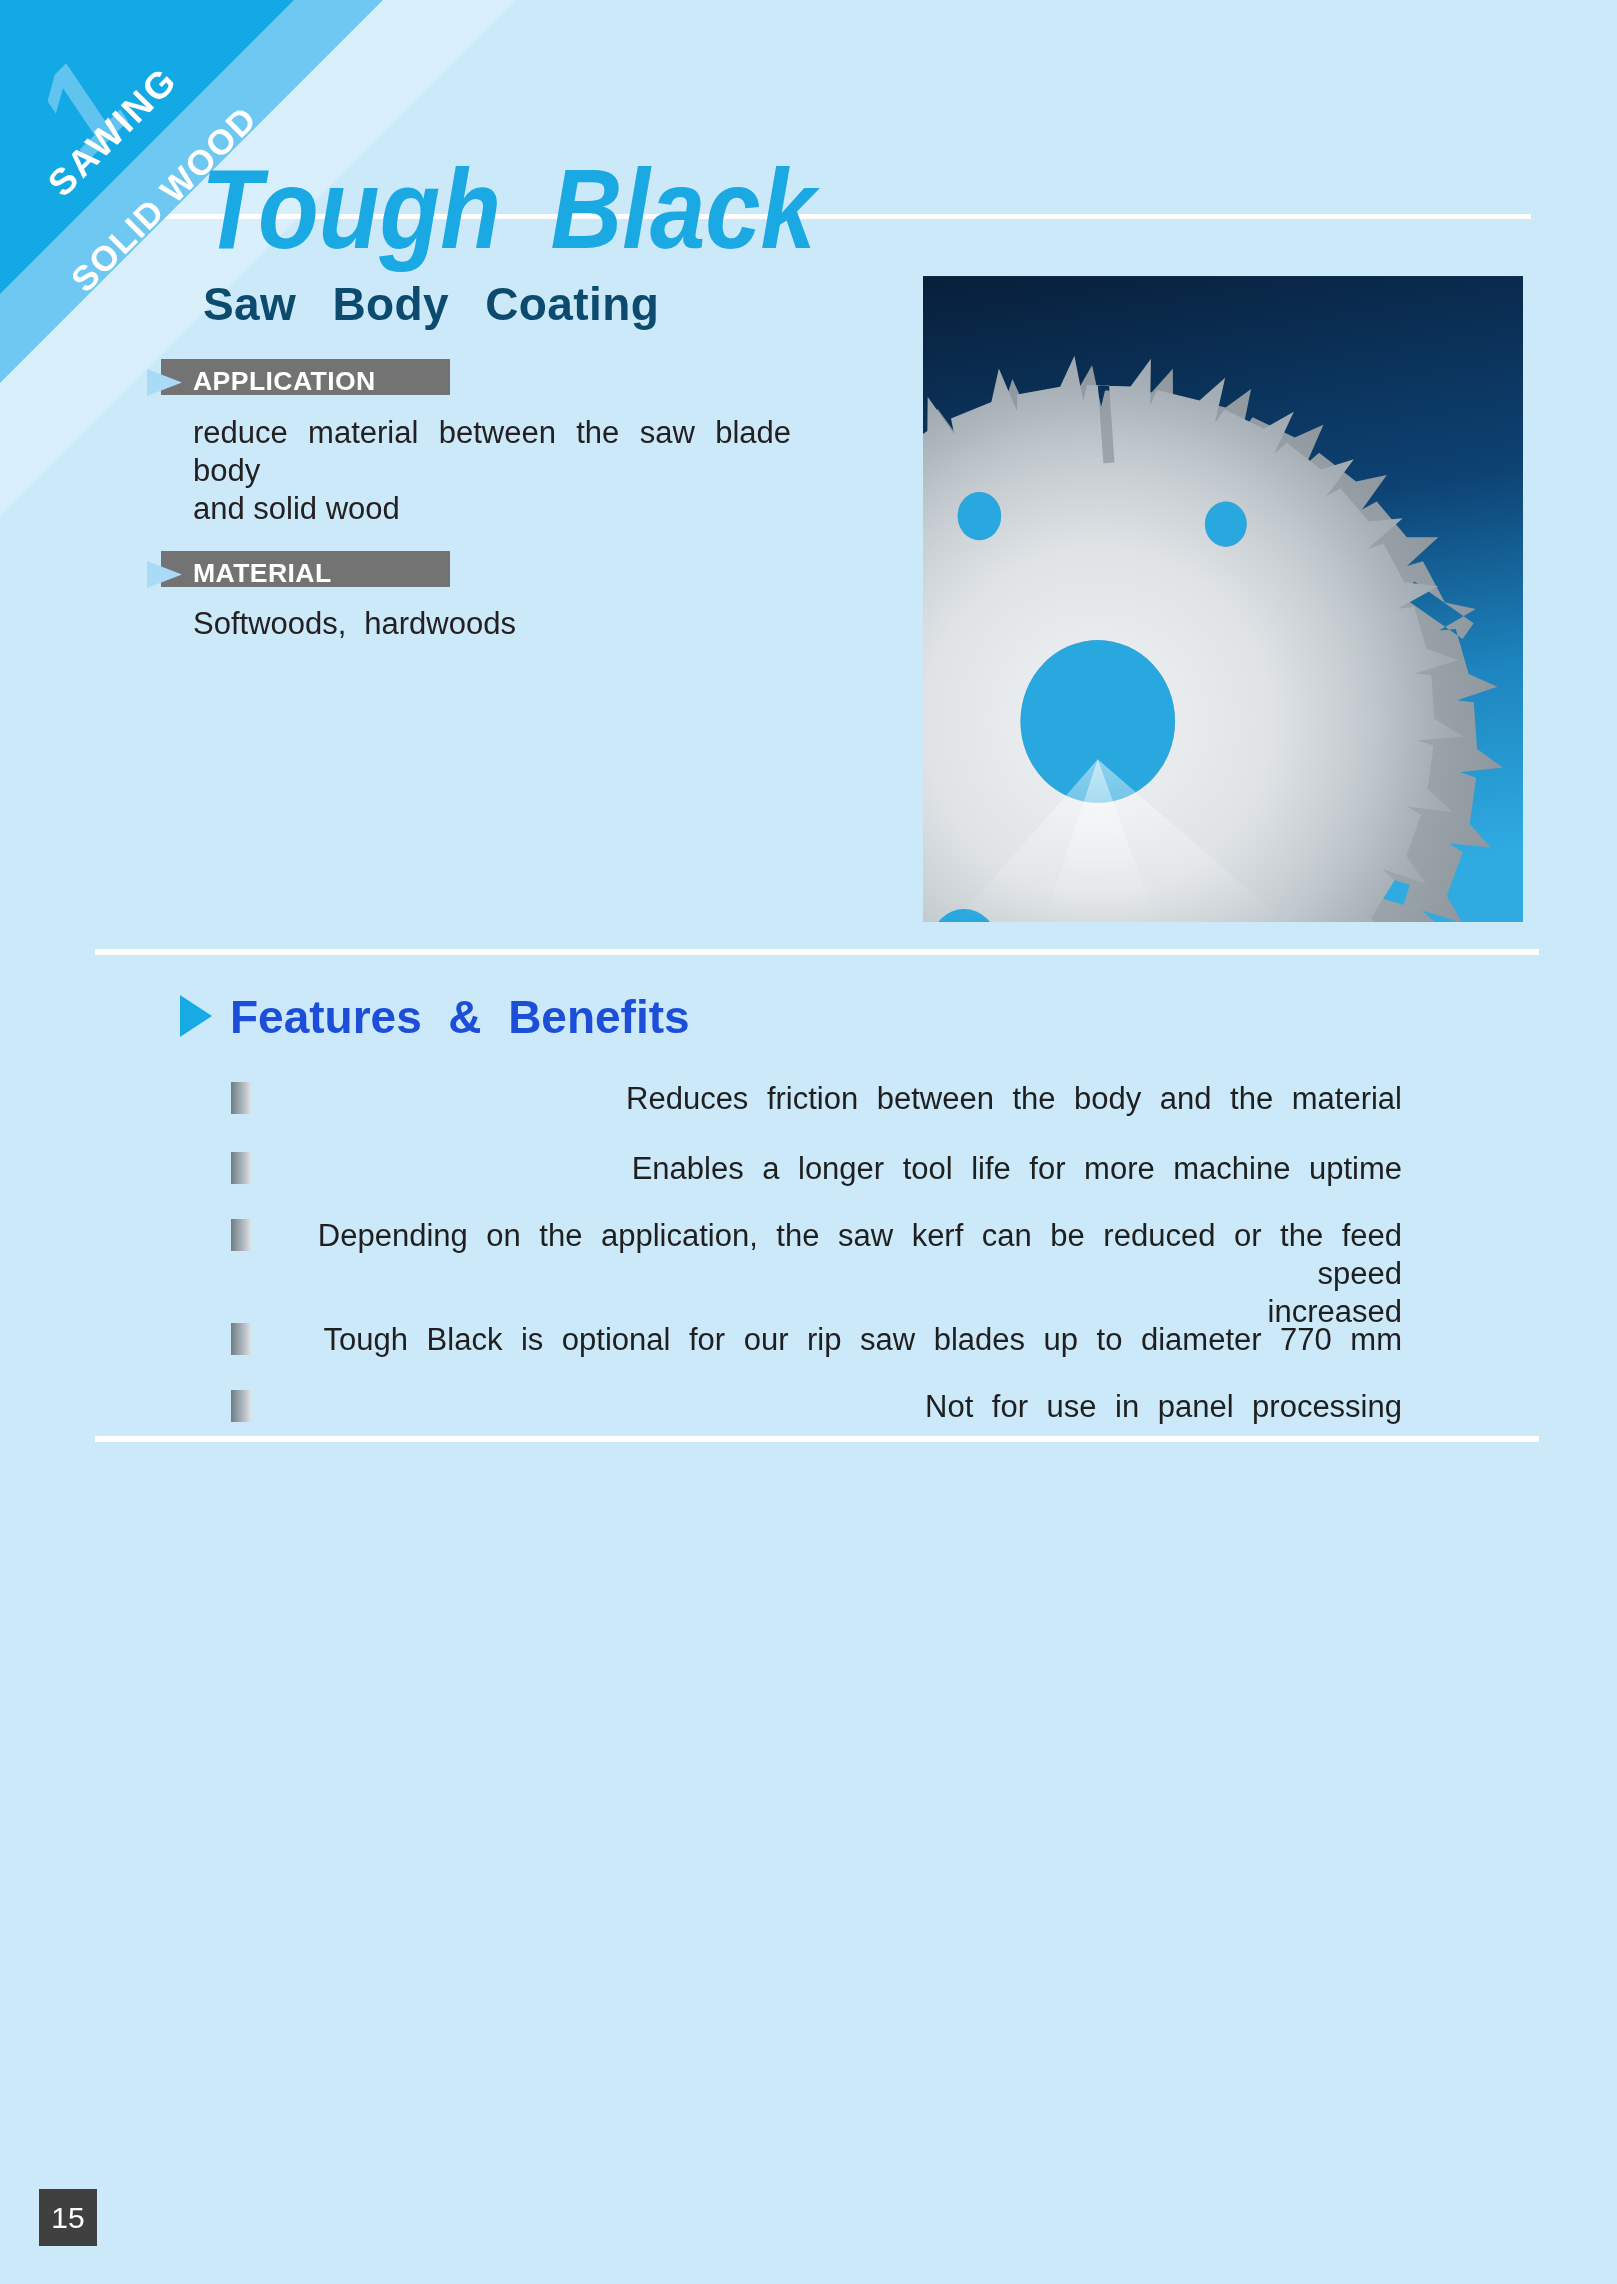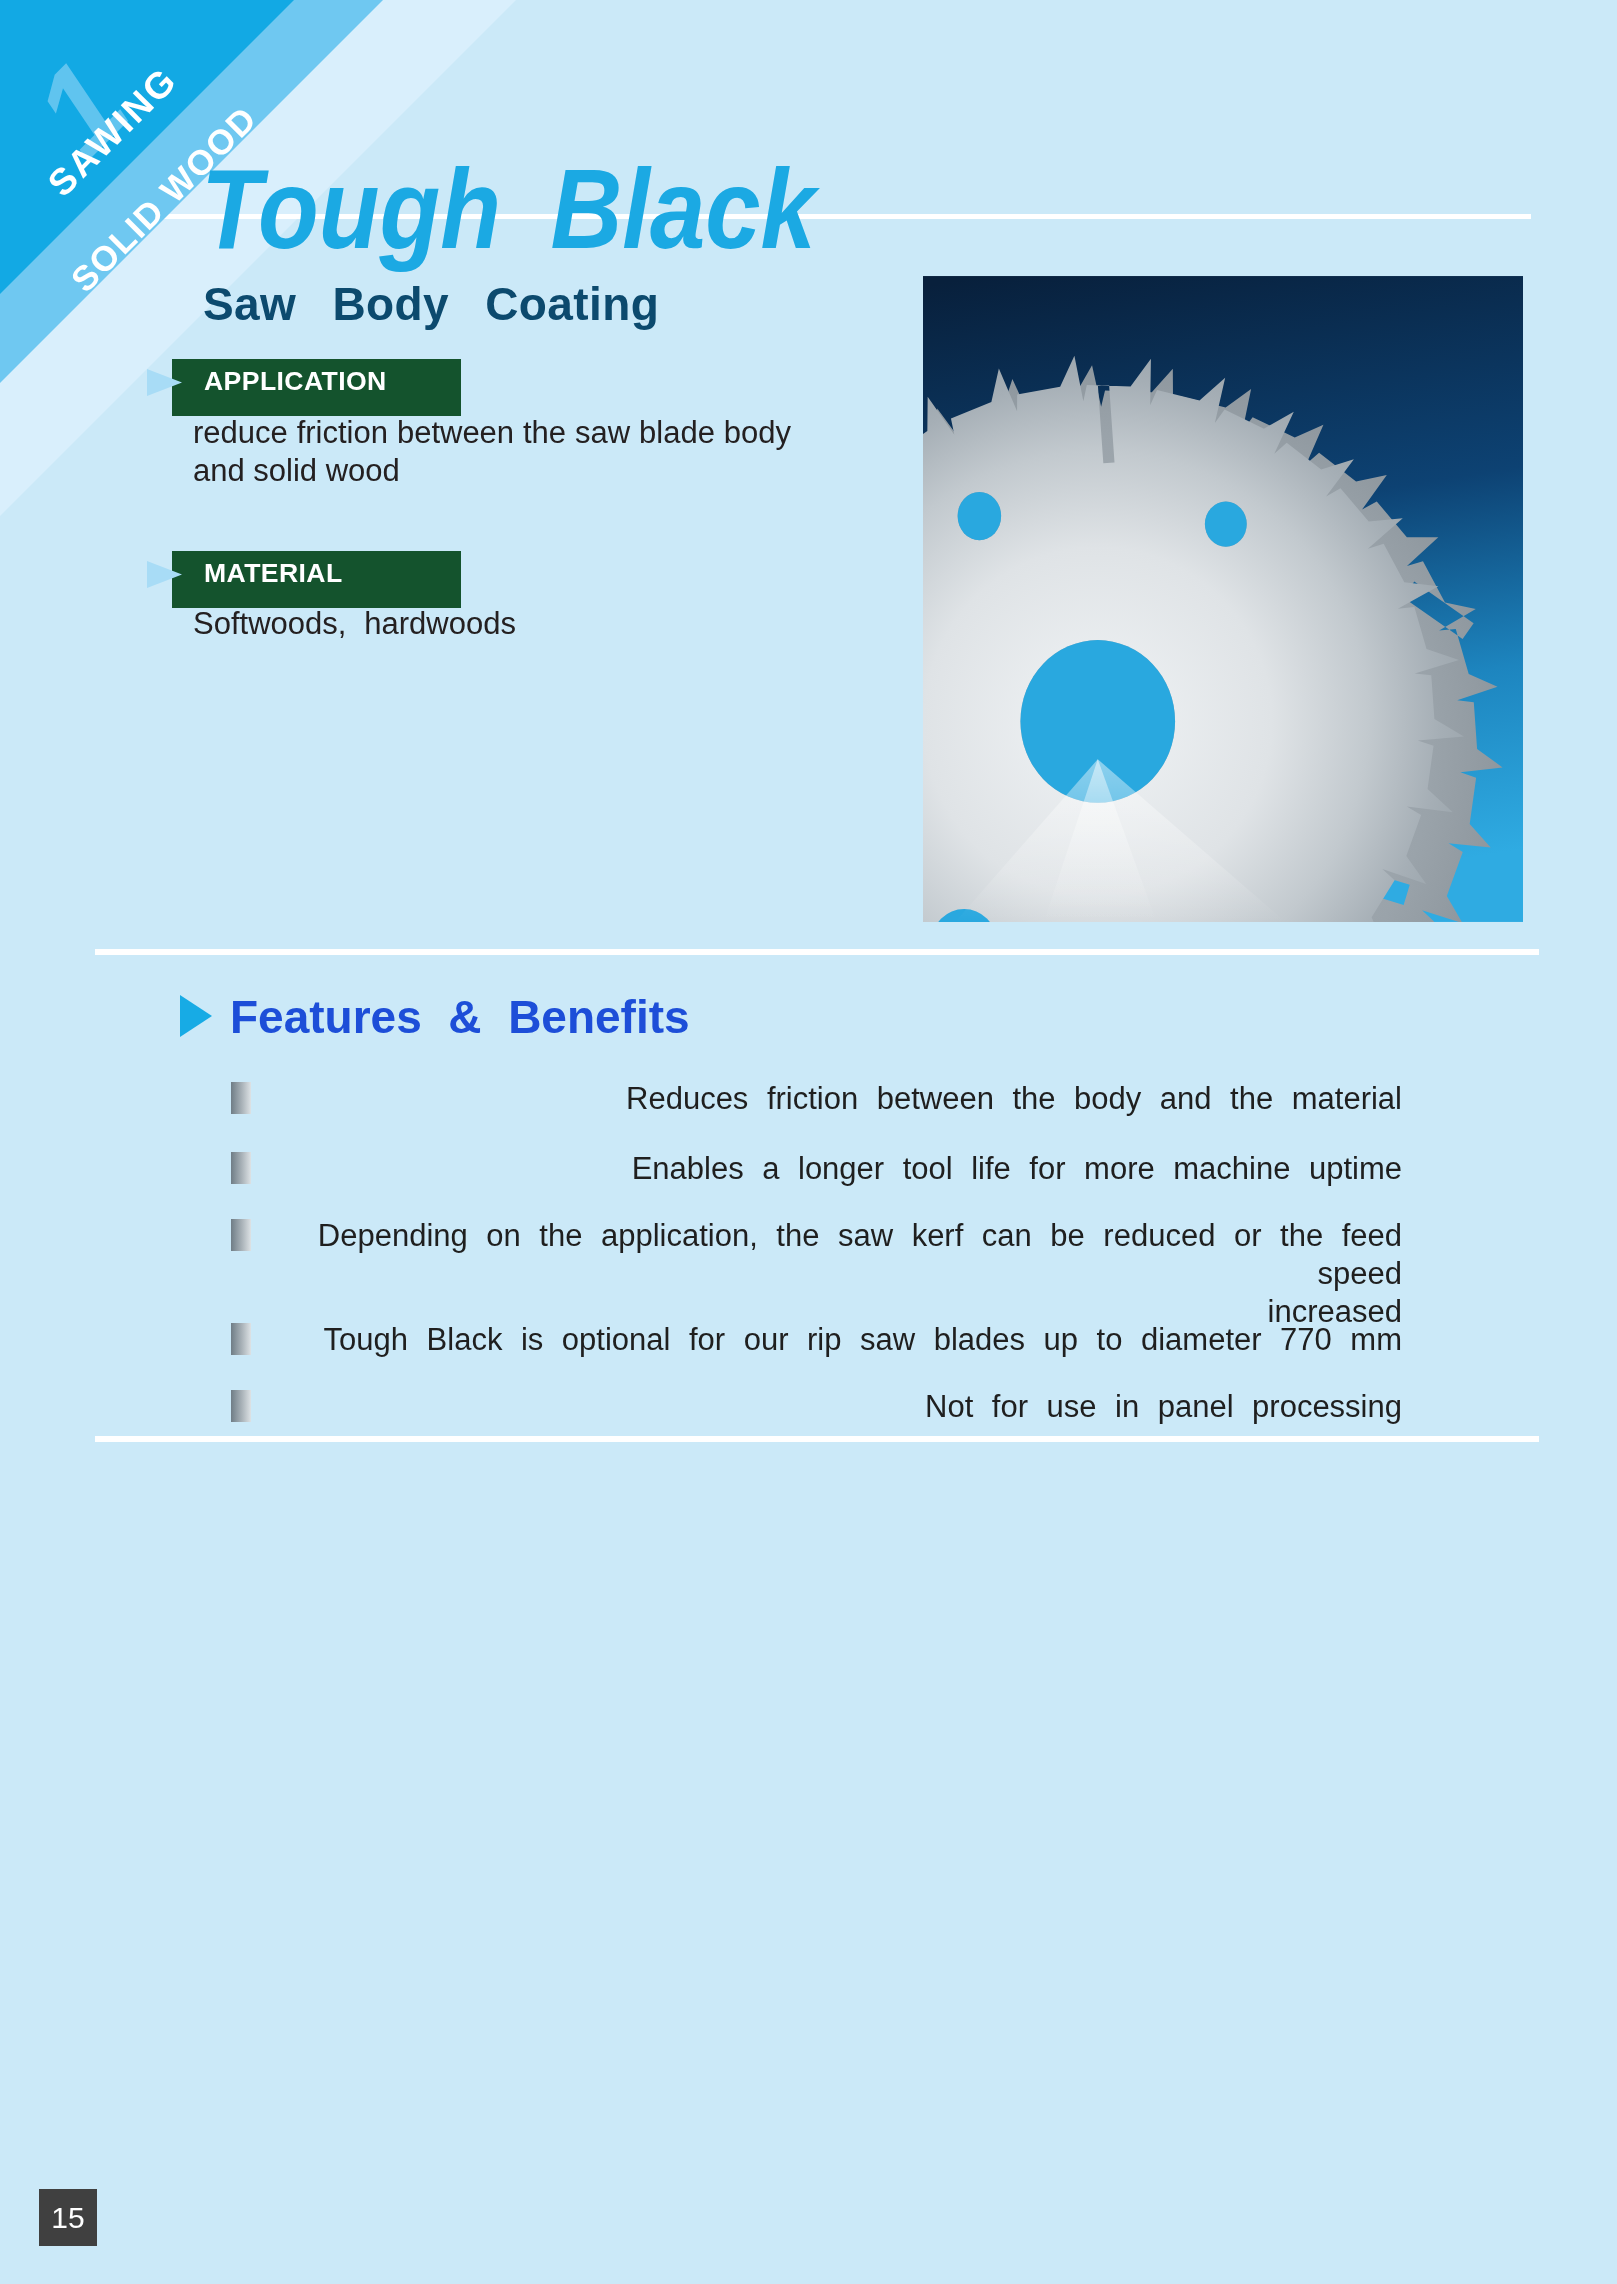--- a/index.html
+++ b/index.html
@@ -34,21 +34,21 @@
     left:201px;top:153px;z-index:5;
     font-size:113px;line-height:1.0;font-weight:bold;font-style:italic;color:#1ba9e3;
     word-spacing:0.22em;transform:scaleX(.88);transform-origin:left top;white-space:nowrap;
   }
   .page-subtitle{
     left:203px;top:277px;font-size:46px;font-weight:bold;color:#0c4a6e;
     word-spacing:0.5em;letter-spacing:0.4px;white-space:nowrap;z-index:5;
   }
 
   
-  .sec-box{left:172px;width:289px;height:57px;background:#14532d;z-index:5;}
+  .sec-box{left:161px;width:289px;height:36px;background:#737373;z-index:5;}
   .sec-box span{
     display:block;padding-left:32px;line-height:45px;color:#ffffff;
     font-size:26.6px;font-weight:bold;letter-spacing:0.4px;
   }
   .sec-arrow{
     width:35px;height:27px;background:#a8dcf6;z-index:6;
     clip-path:polygon(0 0,100% 50%,0 100%);
   }
   .body-par{left:193px;width:598px;font-size:31px;line-height:38px;z-index:5;}
   .jline{text-align:justify;text-align-last:justify;}
@@ -98,21 +98,21 @@
 <div class="abs ribbon-txt ribbon-category">SOLID WOOD</div>
 
 <div class="abs page-title">Tough Black</div>
 <div class="abs page-subtitle">Saw Body Coating</div>
 
 <div class="abs sec-arrow" style="left:147px;top:369px;"></div>
 <div class="abs sec-box" style="top:359px;">
   <span>APPLICATION</span>
 </div>
 <div class="abs body-par" style="top:414px;">
-  <div class="jline">reduce friction between the saw blade body</div>
+  <div class="jline">reduce material between the saw blade body</div>
   <div>and solid wood</div>
 </div>
 
 <div class="abs sec-arrow" style="left:147px;top:561px;"></div>
 <div class="abs sec-box" style="top:551px;">
   <span>MATERIAL</span>
 </div>
 <div class="abs body-line" style="left:193px;top:606px;font-size:31px;z-index:5;">Softwoods, hardwoods</div>
 
 <figure class="abs photo" style="margin:0;">

